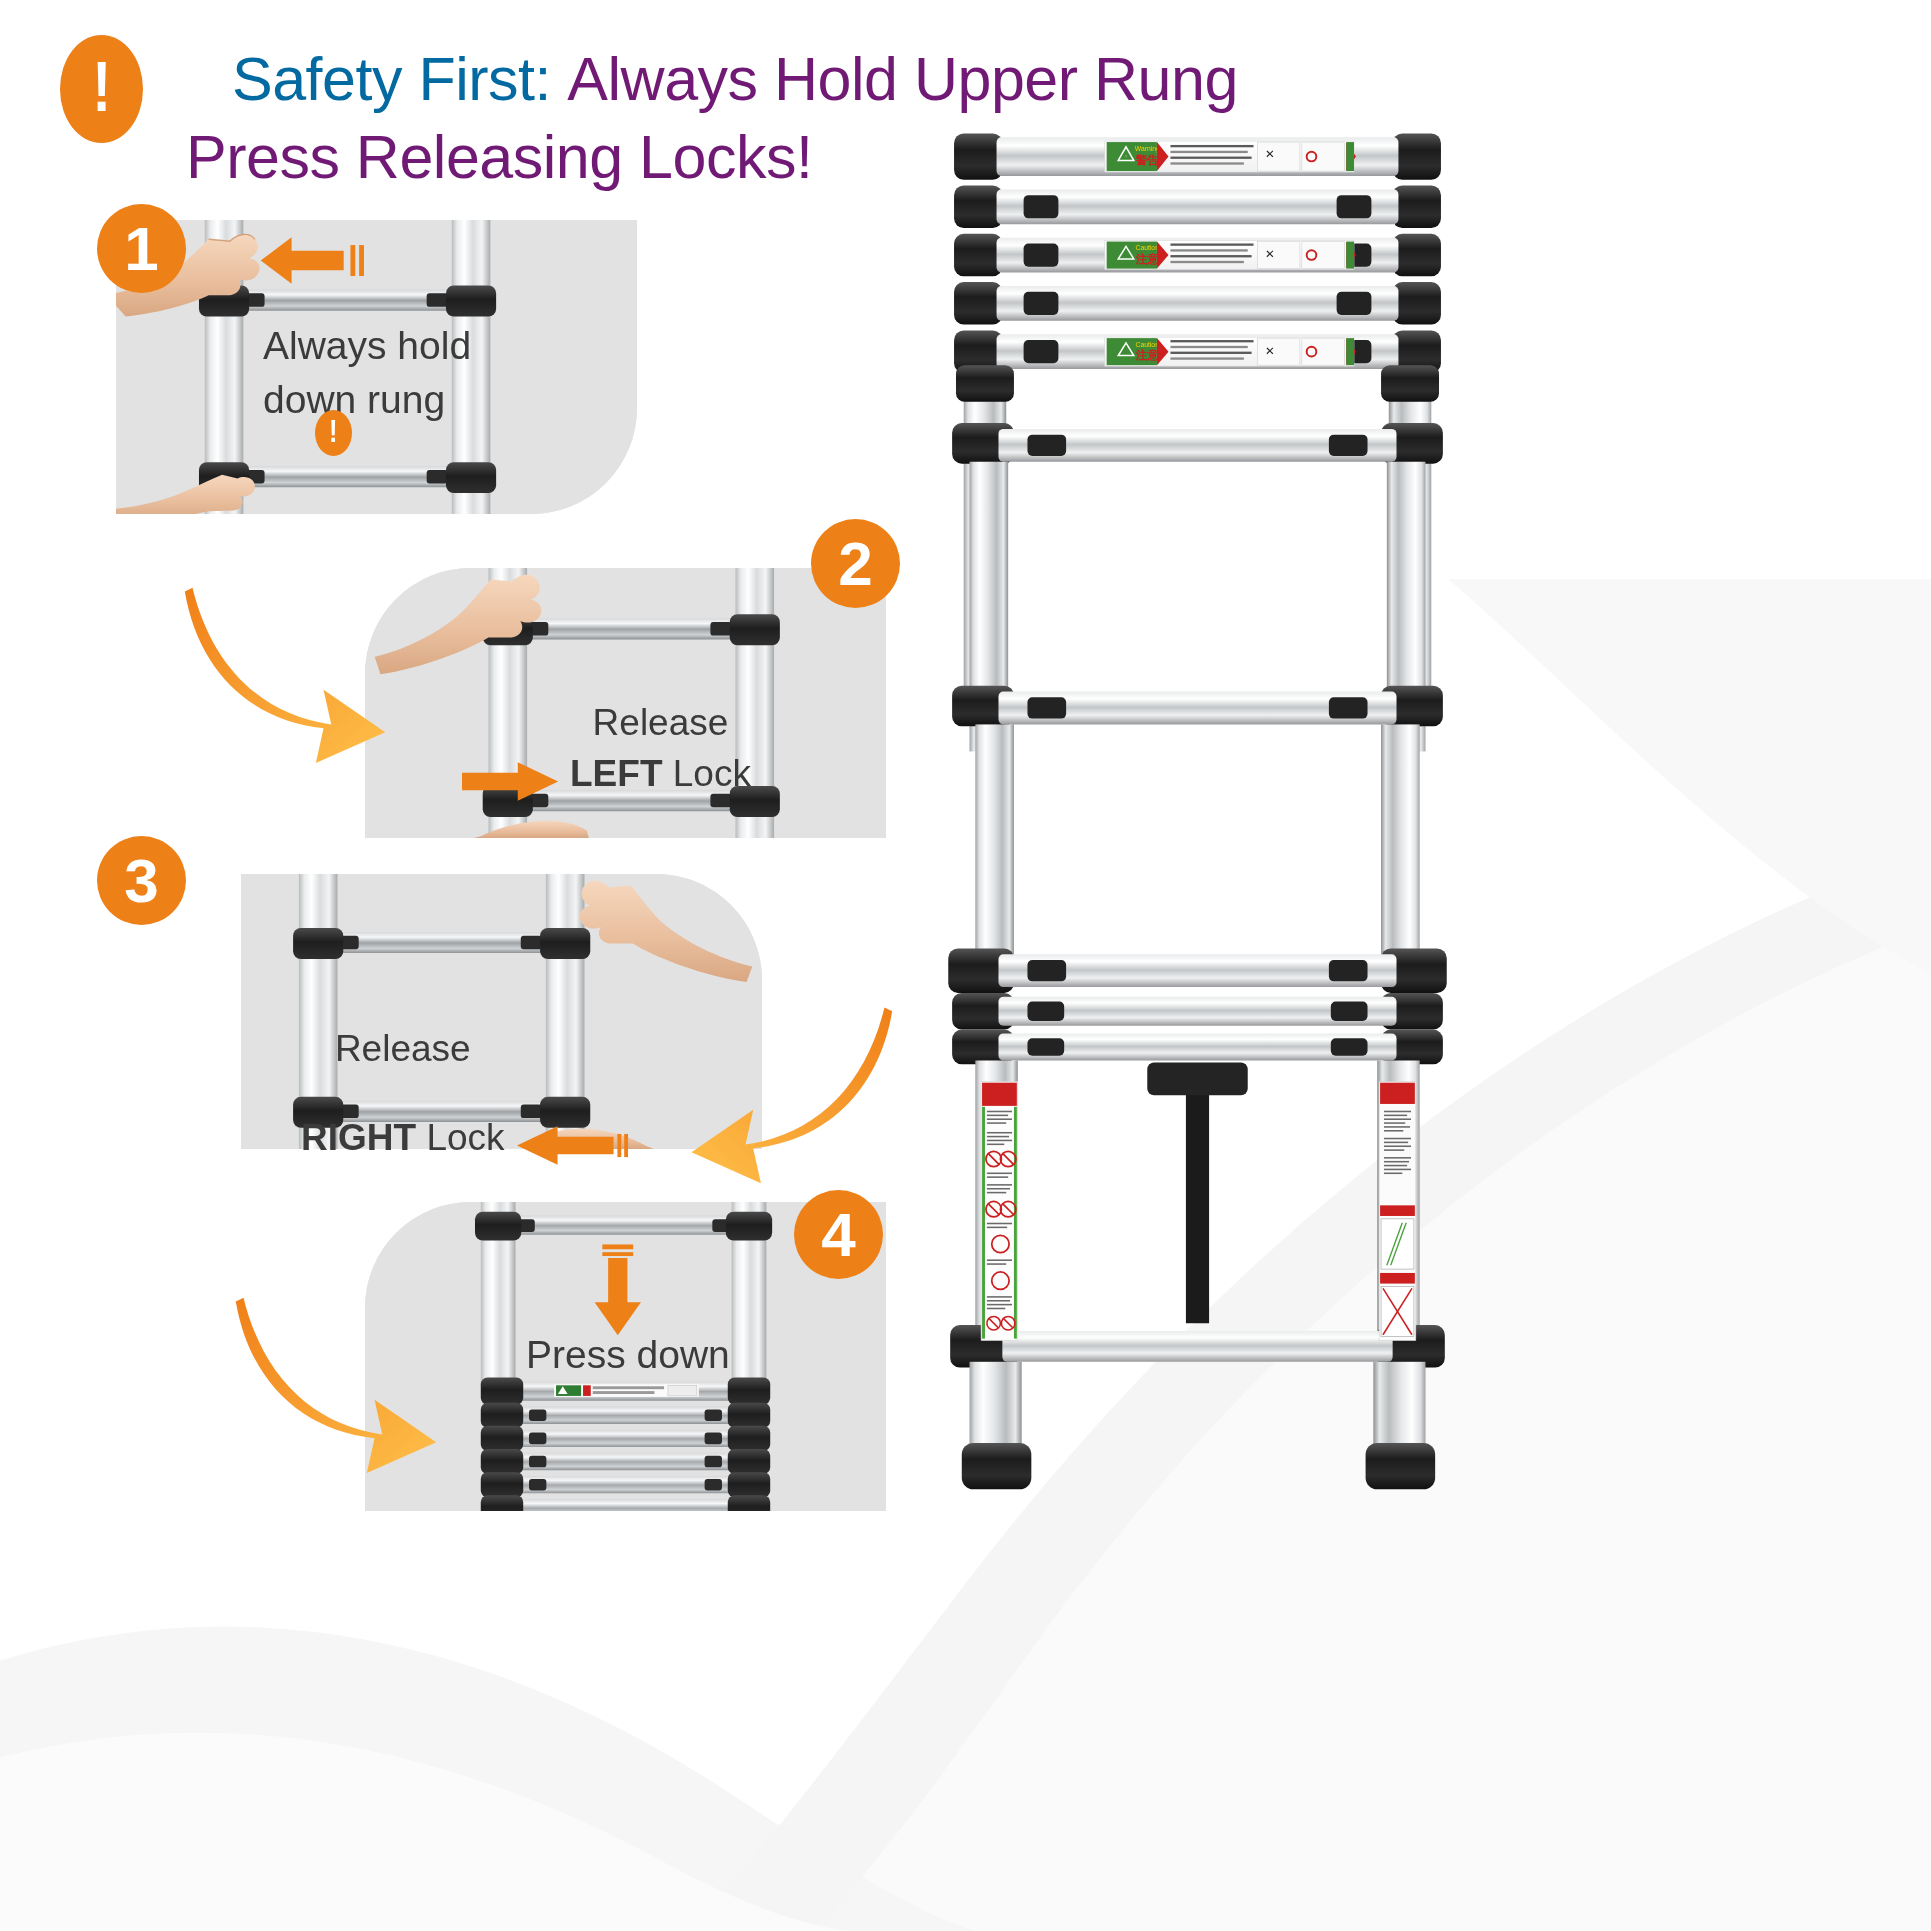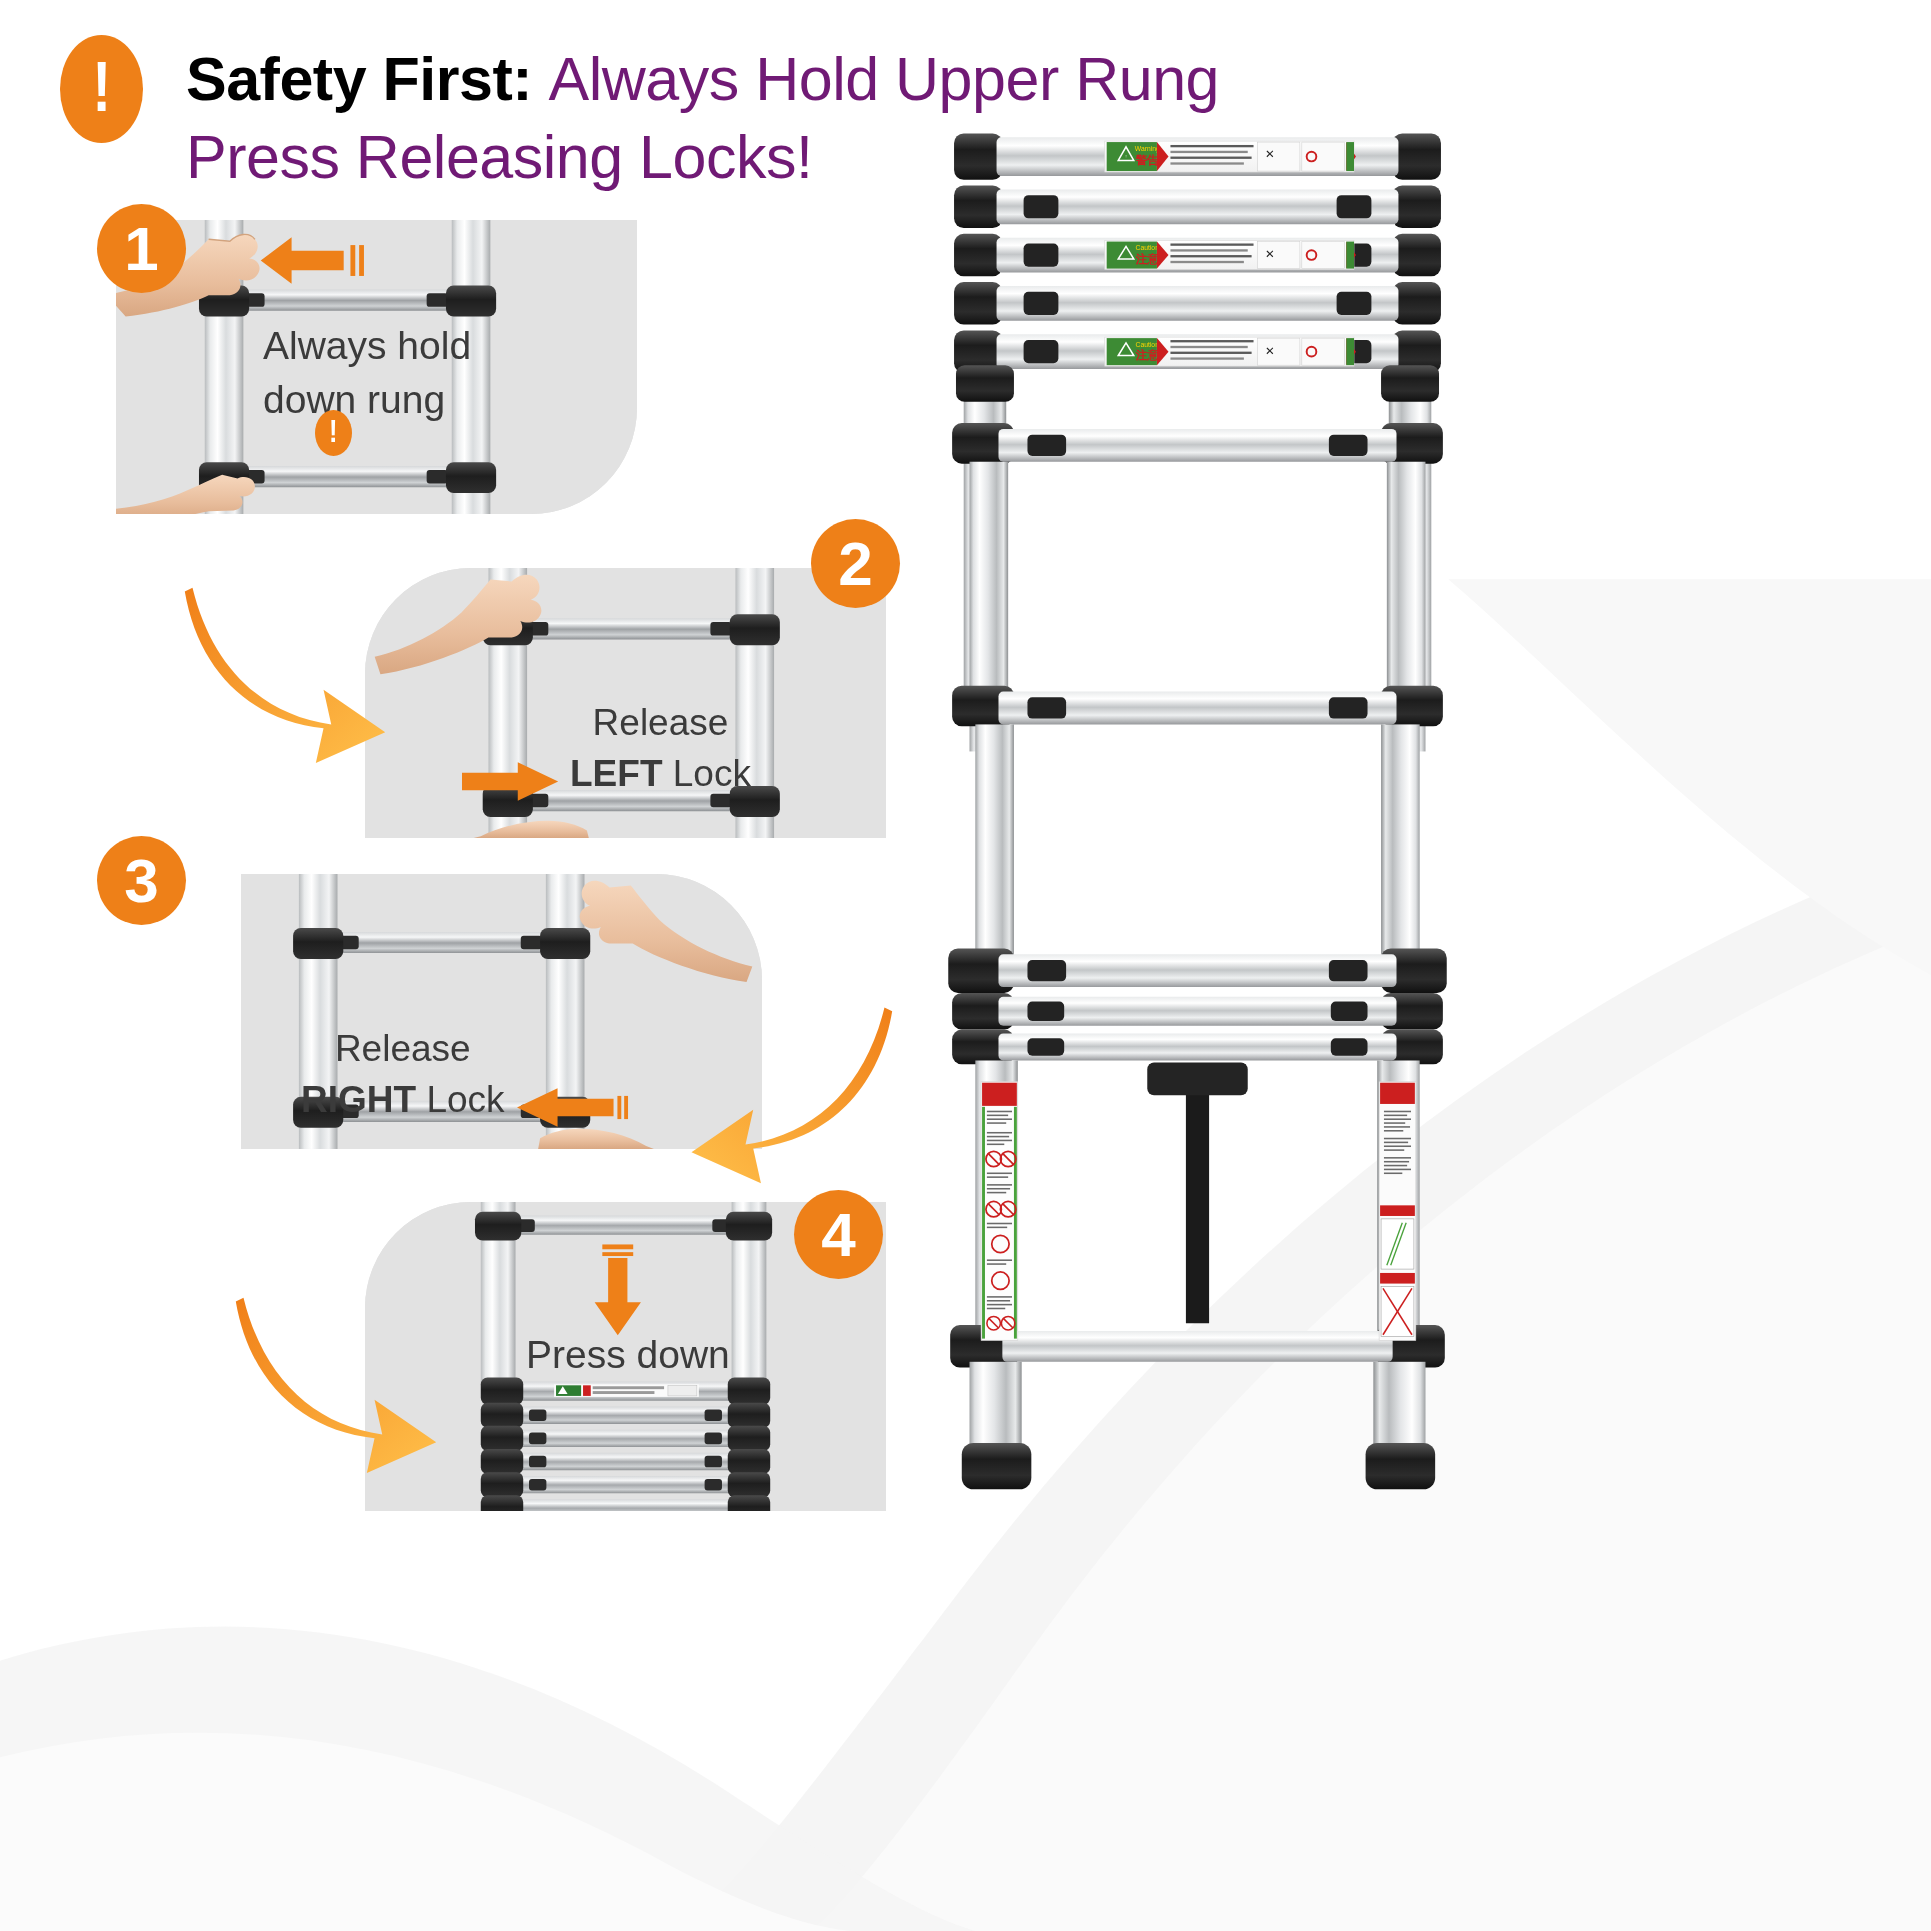--- a/index.html
+++ b/index.html
@@ -25,21 +25,21 @@
     font-family:"Liberation Sans",sans-serif;
     transform:translateY(-2.9px) scaleX(0.78);
   }
   .headline{
     position:absolute;left:186px;white-space:nowrap;
     font-family:"Liberation Sans",sans-serif;
     font-size:61px;letter-spacing:-0.5px;
   }
   #headline-1{top:44px;}
   #headline-2{top:122px;}
-  .hl-dark{color:#000000;font-weight:bold;}
+  .hl-dark{color:#0369a1;font-weight:normal;margin-left:46px;}
   .hl-orange{color:#701a75;font-weight:normal;}
 
   
   .panel{position:absolute;background:#e2e2e2;overflow:hidden;z-index:4;}
   .panel .pbg{position:absolute;inset:0;}
   .panel-1{left:116px;top:220px;width:521px;height:294px;
     border-radius:0 0 106px 0;}
   .panel-2{left:365px;top:568px;width:521px;height:270px;
     border-radius:106px 0 0 0;}
   .panel-3{left:241px;top:874px;width:521px;height:275px;
@@ -335,21 +335,21 @@
 
     <g>
       <path d="M420 282 C 400 270 374 264 350 264 C 334 264 320 268 310 274
                L308 285 L428 285 Z" fill="url(#skin3)"></path>
     </g>
   </svg>
 </div>
 <div class="step-badge" id="badge-3">3</div>
 <div class="caption" id="cap-3">
   <div style="text-align:center">Release</div>
-  <div style="position:relative;">
+  <div style="position:relative;margin-top:38px;">
     <b>RIGHT</b><span> Lock</span>
     <svg style="position:absolute;right:-124px;top:13.5px;" width="112" height="39" viewBox="0 0 116 40">
       <path d="M100 11 L42 11 L42 0 L0 20 L42 40 L42 29 L100 29 Z" fill="#ee8018"></path>
       <rect x="104" y="8" width="4" height="24" fill="#ee8018"></rect>
       <rect x="111" y="8" width="4" height="24" fill="#ee8018"></rect>
     </svg>
   </div>
 </div>
 
 <svg class="flow-arrow" id="flow-3" width="212" height="193" viewBox="0 0 220 200">

